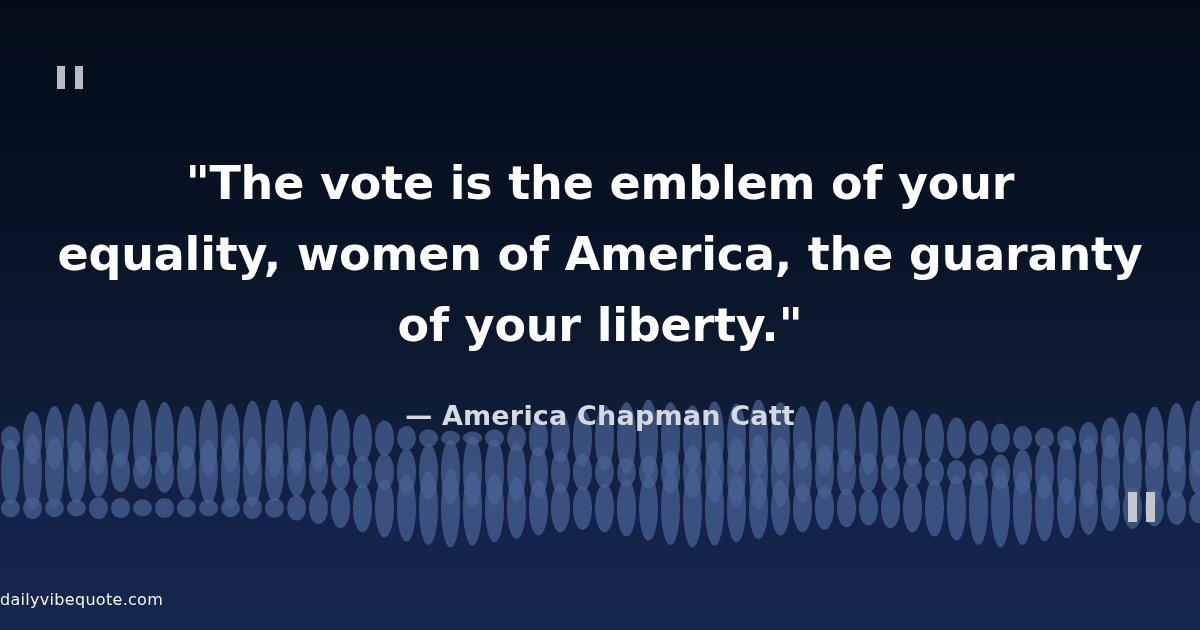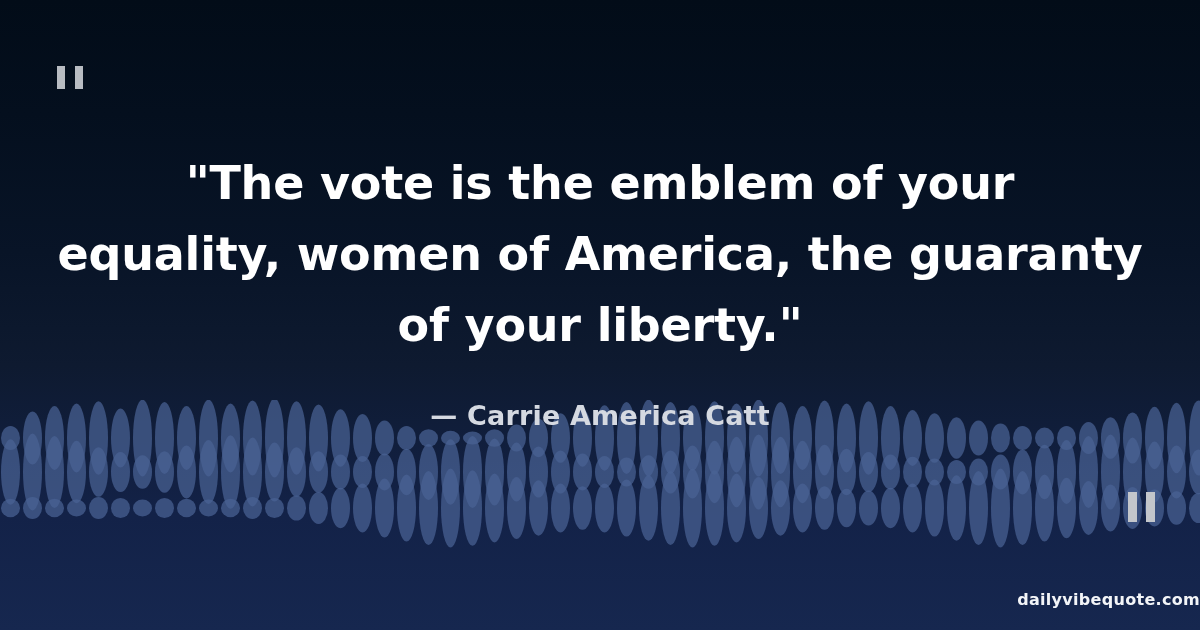--- a/index.html
+++ b/index.html
@@ -73,24 +73,24 @@
     font-weight:bold;
     letter-spacing:0.2px;
   }
 
   
   #footer {
     position:absolute;
     left:0;
     top:590px;
     width:1200px;
-    text-align:right;
+    text-align:left;
     color:#f3f5f8;
     font-size:16px;
-    font-weight:bold;
+    font-weight:normal;
     letter-spacing:0.3px;
   }
 </style>
 </head>
 <body>
 
 <div id="card">
 
   <div id="wave">
     <svg id="wave-svg" viewBox="0 0 1200 150" preserveAspectRatio="none">
@@ -270,21 +270,21 @@
 
   <div class="qmark" id="qmark-open">
     <i></i>
     <i></i>
   </div>
 
   <div id="quote">"The vote is the emblem of your
 equality, women of America, the guaranty
 of your liberty."</div>
 
-  <div id="attribution">— Carrie America Catt</div>
+  <div id="attribution">— America Chapman Catt</div>
 
   <div class="qmark" id="qmark-close">
     <i></i>
     <i></i>
   </div>
 
   <div id="footer">dailyvibequote.com</div>
 
 </div>
 

